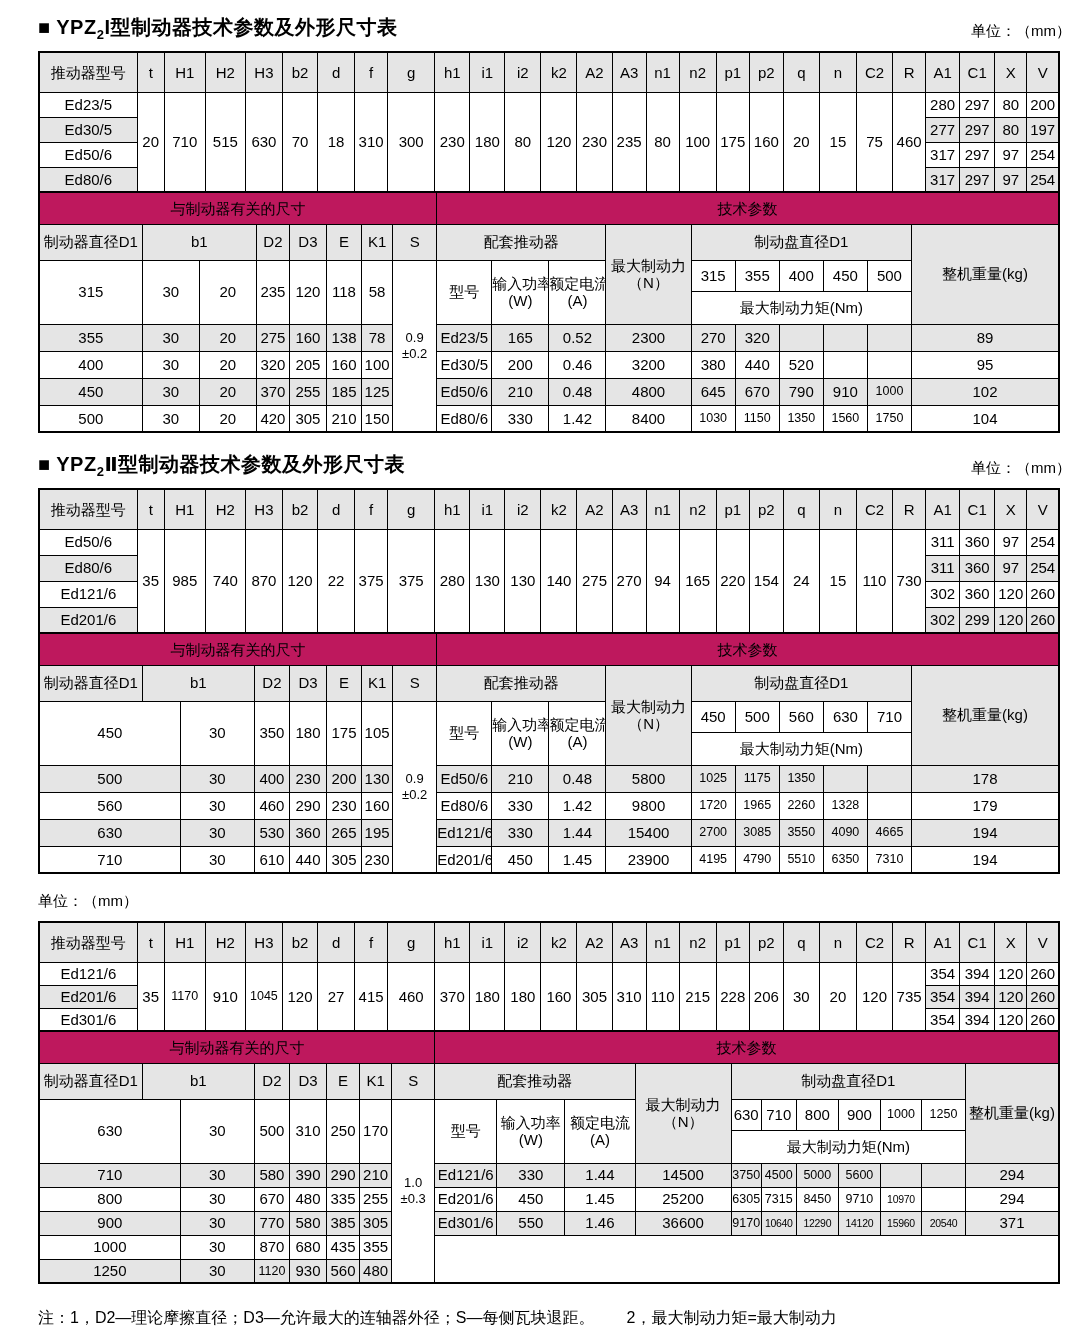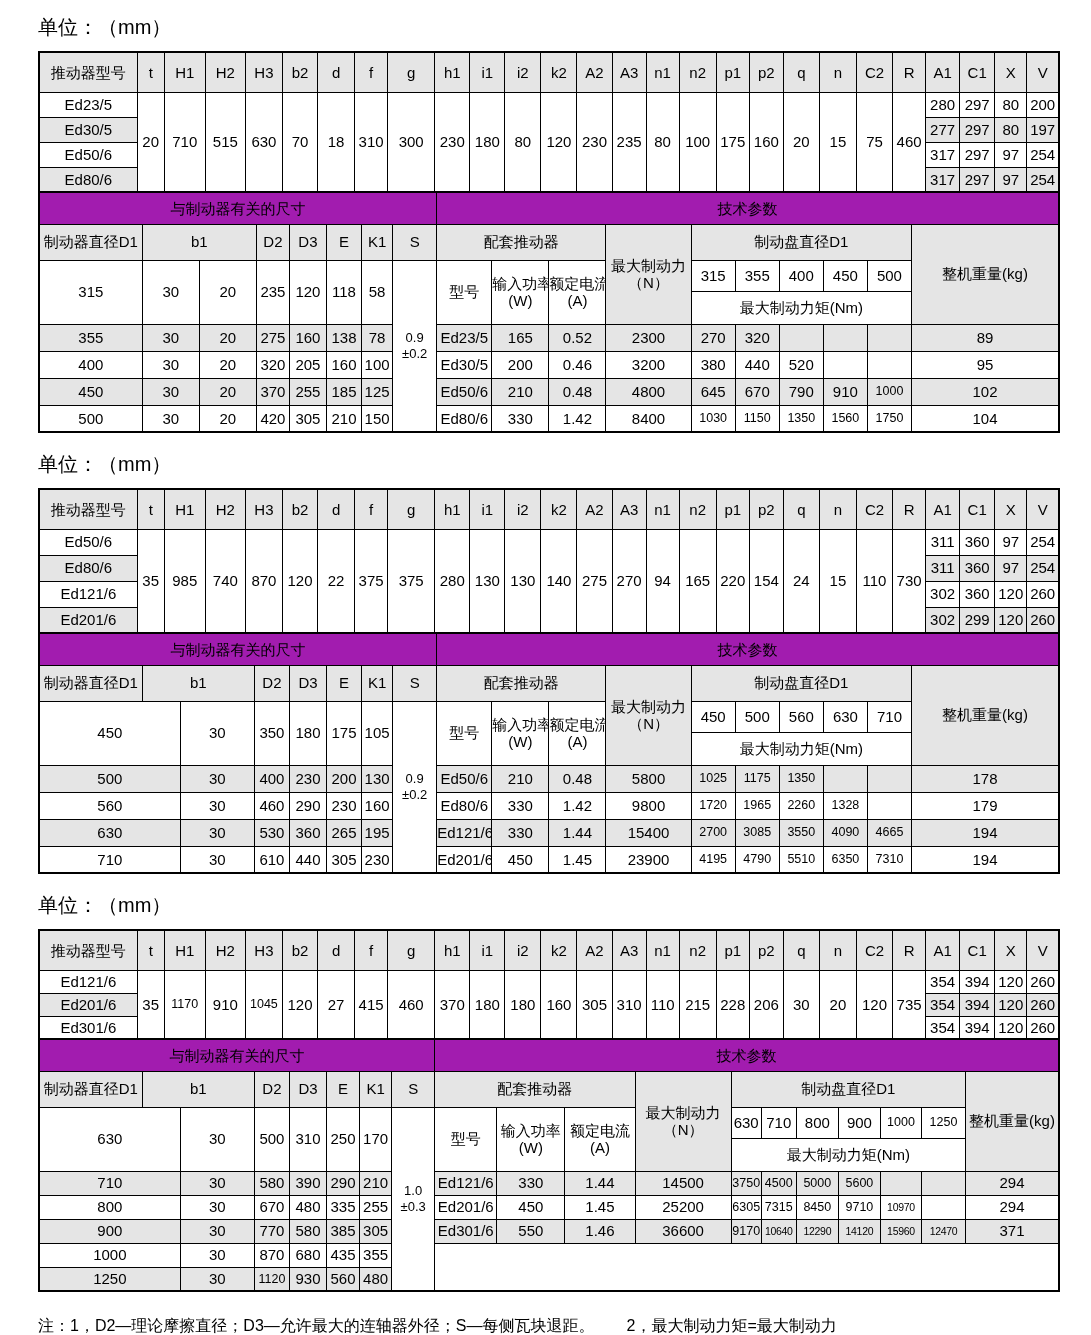--- a/index.html
+++ b/index.html
@@ -2,43 +2,44 @@
 <html><head>
 <meta charset="utf-8">
 <style>
   html,body{margin:0;padding:0;background:#ffffff;}
   body{width:1091px;font-family:"Liberation Sans","DejaVu Sans",sans-serif;color:#000;}
   .page{padding:14px 16px 10px 38px;}
   section{margin-bottom:18px;}
   .title-row{display:flex;justify-content:space-between;align-items:flex-end;margin-bottom:9px;padding-right:4px;}
   .sec-title{margin:0;font-size:20px;font-weight:bold;letter-spacing:0.5px;}
   .sec-title sub{font-size:13px;font-weight:bold;}
-  .unit{font-size:20px;padding-bottom:1px;}
+  .unit{font-size:15px;padding-bottom:1px;}
   table{border-collapse:collapse;table-layout:fixed;border:2px solid #000;}
   td{border:1.5px solid #000;text-align:center;vertical-align:middle;font-size:15px;padding:0;line-height:1.15;overflow:hidden;white-space:nowrap;}
   .hd{background:#e5e5e5;}
   tr.g>td{background:#e5e5e5;}
-  .band{background:#a21caf;font-size:15px;}
+  .band{background:#be185d;font-size:15px;}
   .wh{background:#fff;}
   .mid{background:#fff;}
   .sval{background:#fff;font-size:13px;line-height:1.25;}
   .sm{font-size:12.5px;}
   .xs{font-size:10.5px;letter-spacing:-0.3px;}
   .empty{border:none;background:#fff;}
   .bottom-t{margin-top:-2px;}
   .notes{margin-top:22px;font-size:16px;line-height:1.55;}
   .notes p{margin:0;}
 </style>
 </head>
 <body>
 
 <div class="page">
 
   <section>
     <div class="title-row">
+      <h2 class="sec-title"><span>■ YPZ</span><sub>2</sub><span>I型制动器技术参数及外形尺寸表</span></h2>
       <div class="unit">单位：（mm）</div>
     </div>
     <table class="top-t" style="width: 1022px;">
         <colgroup>
           <col style="width: 98px;">
           <col style="width: 27px;">
           <col style="width: 41px;">
           <col style="width: 40px;">
           <col style="width: 37px;">
           <col style="width: 35px;">
@@ -281,20 +282,21 @@
             <td class="sm">1560</td>
             <td class="sm">1750</td>
             <td>104</td>
           </tr>
         </tbody>
       </table>
   </section>
 
   <section>
     <div class="title-row">
+      <h2 class="sec-title"><span>■ YPZ</span><sub>2</sub><span>Ⅱ型制动器技术参数及外形尺寸表</span></h2>
       <div class="unit">单位：（mm）</div>
     </div>
     <table class="top-t" style="width: 1022px;">
         <colgroup>
           <col style="width: 98px;">
           <col style="width: 27px;">
           <col style="width: 41px;">
           <col style="width: 40px;">
           <col style="width: 37px;">
           <col style="width: 35px;">
@@ -754,21 +756,21 @@
             <td>305</td>
             <td>Ed301/6</td>
             <td>550</td>
             <td>1.46</td>
             <td>36600</td>
             <td class="sm">9170</td>
             <td class="xs">10640</td>
             <td class="xs">12290</td>
             <td class="xs">14120</td>
             <td class="xs">15960</td>
-            <td class="xs">12470</td>
+            <td class="xs">20540</td>
             <td>371</td>
           </tr>
           <tr style="height: 24px;">
             <td colspan="2">1000</td>
             <td>30</td>
             <td>870</td>
             <td>680</td>
             <td>435</td>
             <td>355</td>
             <td class="empty" colspan="11" rowspan="2"></td>

